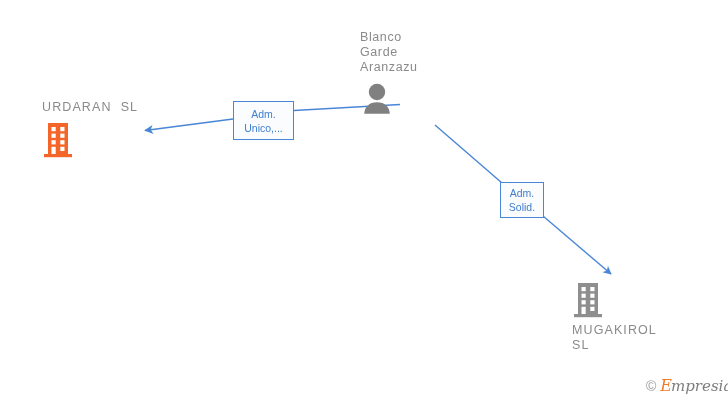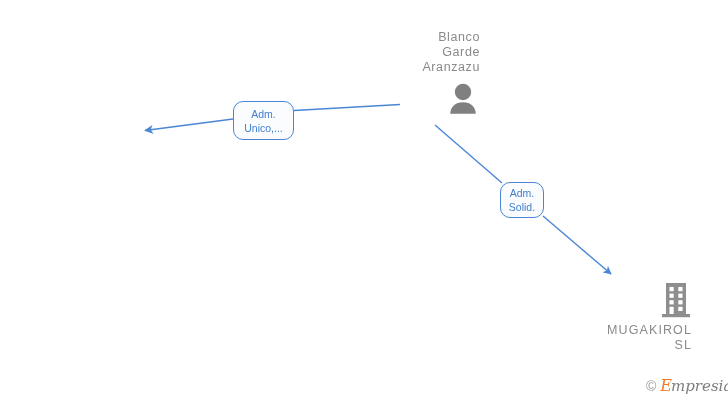--- a/index.html
+++ b/index.html
@@ -21,21 +21,21 @@
     position: absolute;
     left: 0;
     top: 0;
     width: 728px;
     height: 400px;
   }
 
   
   .node {
     position: absolute;
-    text-align: right;
+    text-align: left;
     user-select: none;
   }
   .node-label {
     color: #8a8a8a;
     font-size: 12.5px;
     line-height: 15px;
     letter-spacing: 0.6px;
     white-space: pre;
   }
   .node-label.company {
@@ -68,21 +68,21 @@
     top: 281px;
     width: 120px;
   }
   #node-mugakirol .node-label { margin-top: 4px; }
 
   
   .edge-label {
     position: absolute;
     box-sizing: border-box;
     border: 1px solid #4a86d6;
-    border-radius: 10px;
+    border-radius: 0;
     background: #fbfcfe;
     color: #3f7fd0;
     font-size: 10.5px;
     line-height: 14px;
     text-align: center;
     display: flex;
     flex-direction: column;
     align-items: center;
     justify-content: center;
     white-space: pre;
@@ -146,20 +146,37 @@
 
     <line x1="400" y1="104.5" x2="294" y2="110.5" stroke="#4a86d6" stroke-width="1.5"></line>
 
     <line x1="233" y1="119" x2="145" y2="130.5" stroke="#4a86d6" stroke-width="1.5" marker-end="url(#arrow-blue)"></line>
 
     <line x1="435" y1="125" x2="502" y2="183" stroke="#4a86d6" stroke-width="1.4"></line>
 
     <line x1="543" y1="216" x2="611" y2="274" stroke="#4a86d6" stroke-width="1.4" marker-end="url(#arrow-blue)"></line>
   </svg>
 
+  <div id="node-urdaran" class="node">
+    <div class="node-label company">URDARAN  SL</div>
+    <span class="icon-wrap">
+      <svg width="32" height="38" viewBox="0 0 32 38" xmlns="http://www.w3.org/2000/svg">
+        <rect x="6" y="2" width="20" height="31" fill="#f4652a"></rect>
+        <rect x="2" y="33" width="28" height="3.2" fill="#f4652a"></rect>
+        <rect x="9.5" y="6" width="4.2" height="4.2" fill="#ffffff"></rect>
+        <rect x="18.3" y="6" width="4.2" height="4.2" fill="#ffffff"></rect>
+        <rect x="9.5" y="12.6" width="4.2" height="4.2" fill="#ffffff"></rect>
+        <rect x="18.3" y="12.6" width="4.2" height="4.2" fill="#ffffff"></rect>
+        <rect x="9.5" y="19.2" width="4.2" height="4.2" fill="#ffffff"></rect>
+        <rect x="18.3" y="19.2" width="4.2" height="4.2" fill="#ffffff"></rect>
+        <rect x="9.5" y="25.8" width="4.2" height="7.2" fill="#ffffff"></rect>
+        <rect x="18.3" y="25.8" width="4.2" height="4.2" fill="#ffffff"></rect>
+      </svg>
+    </span>
+  </div>
 
   <div id="node-person" class="node">
     <div class="node-label">Blanco
 Garde
 Aranzazu</div>
     <span class="icon-wrap">
       <svg width="34" height="32" viewBox="0 0 34 32" xmlns="http://www.w3.org/2000/svg">
         <circle cx="17" cy="9" r="8.2" fill="#808080"></circle>
         <path d="M17 19.2 c-7.8 0 -12.4 4.6 -12.8 11.6 h25.6 c-0.4 -7 -5 -11.6 -12.8 -11.6 z" fill="#808080"></path>
       </svg>

